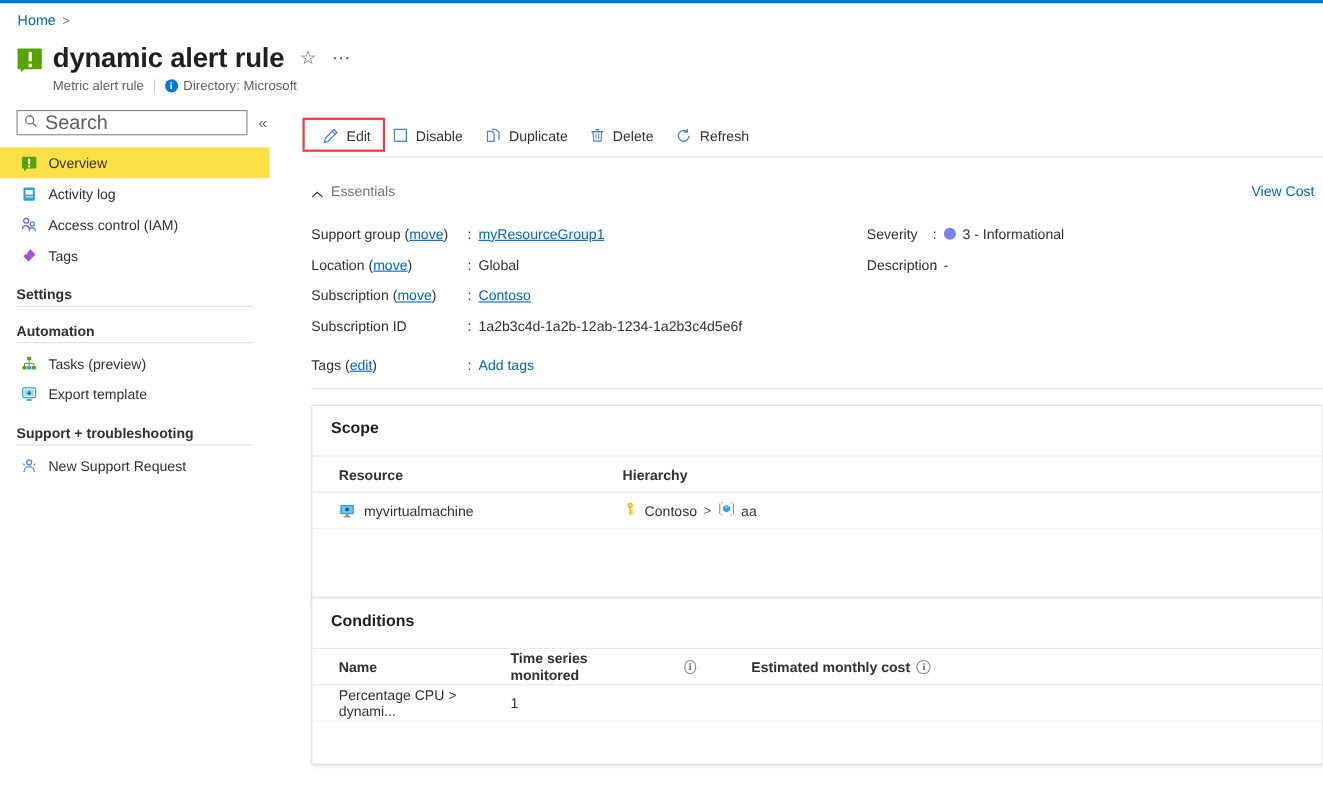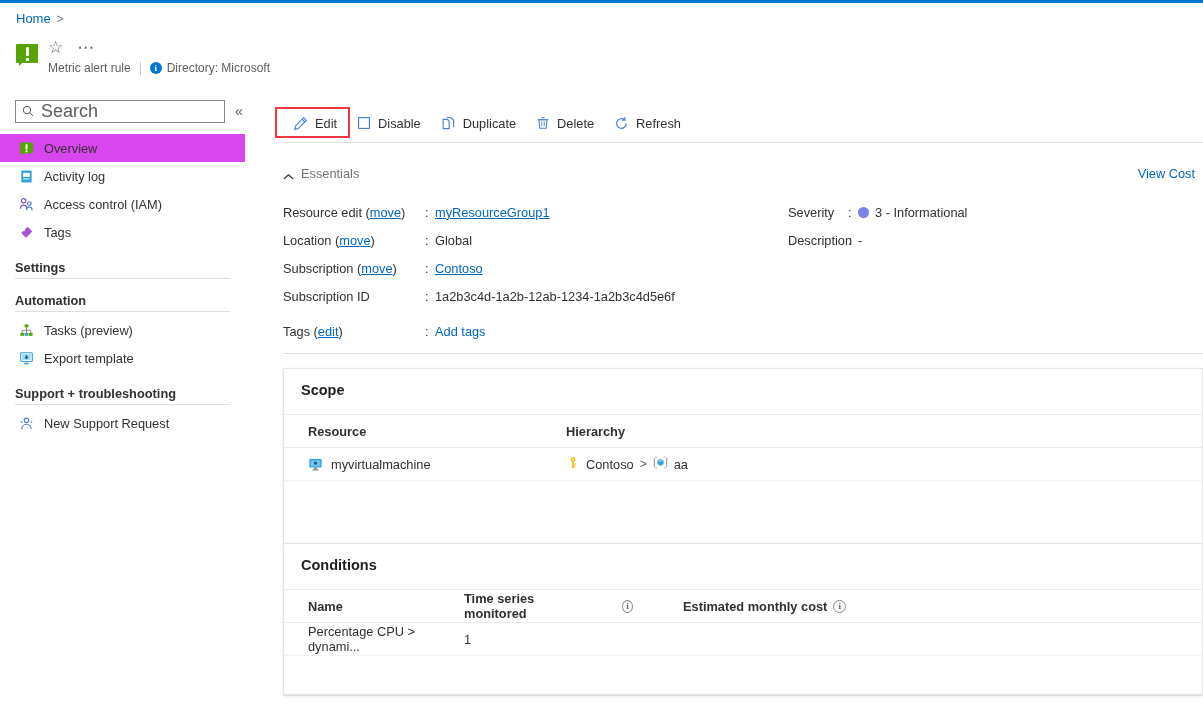--- a/index.html
+++ b/index.html
@@ -100,21 +100,21 @@
   }
 
   .nav {
     position:absolute; left:0; top:134px; width:245px;
   }
   .nav-item {
     display:flex; align-items:center; height:28px;
     padding-left:18px; cursor:pointer;
     font-size:12.8px; color:#323130;
   }
-  .nav-item.selected { background:#d946ef; }
+  .nav-item.selected { background:#fde047; }
   .nav-ico {
     width:16px; height:16px; margin-right:10px;
     display:flex; align-items:center; justify-content:center;
     flex:0 0 auto;
   }
   .nav-group {
     font-size:12.8px; font-weight:700; color:#323130;
     padding-left:15px; margin-top:14px; margin-bottom:3px;
   }
   .nav-rule {
@@ -243,20 +243,21 @@
 
   <div class="title-row">
     <div class="title-icon">
       <div class="sq"></div>
         <div class="tail"></div>
         <div class="bang"></div>
         <div class="dot"></div>
     </div>
     <div class="title-texts">
       <div class="title-main-line">
+        <span class="page-title">dynamic alert rule</span>
         <span class="fav-star">☆</span>
         <span class="more-dots">⋯</span>
       </div>
       <div class="subtitle-line">
         <span>Metric alert rule</span>
         <span class="sep-bar"></span>
         <span class="info-dot">i</span>
         <span>Directory: Microsoft</span>
       </div>
     </div>
@@ -420,21 +421,21 @@
         </svg>
     </span>
     <span>Essentials</span>
   </div>
   <div class="view-cost">View Cost</div>
 
   <div class="ess-grid">
     <div class="ess-col left">
 
       <div class="ess-row">
-        <span class="ess-label l-left"><span>Resource edit</span>&nbsp;(<span class="lnk">move</span>)</span>
+        <span class="ess-label l-left"><span>Support group</span>&nbsp;(<span class="lnk">move</span>)</span>
         <span class="ess-colon">:</span>
         <span class="ess-val lnk">myResourceGroup1</span>
       </div>
 
       <div class="ess-row">
         <span class="ess-label l-left"><span>Location</span>&nbsp;(<span class="lnk">move</span>)</span>
         <span class="ess-colon">:</span>
         <span class="ess-val">Global</span>
       </div>
 

